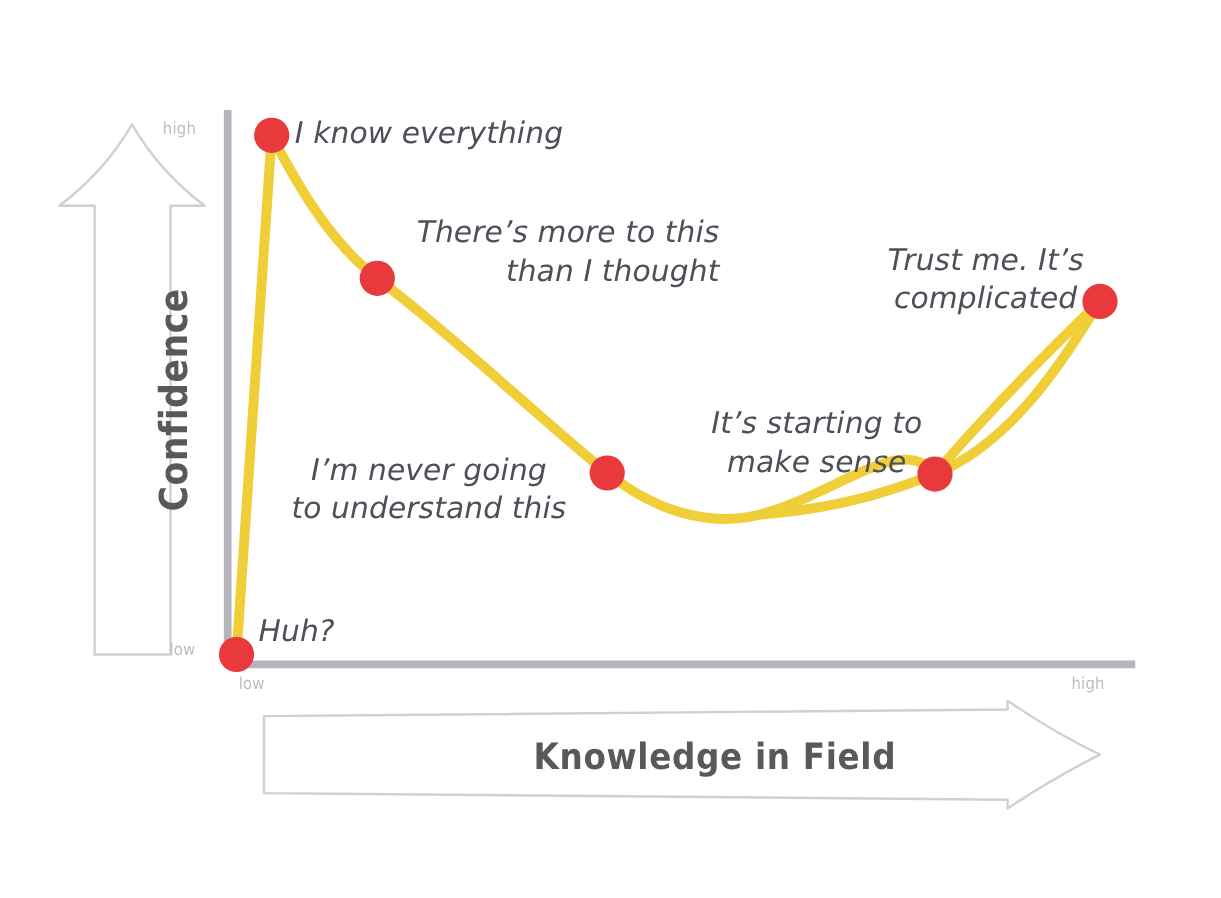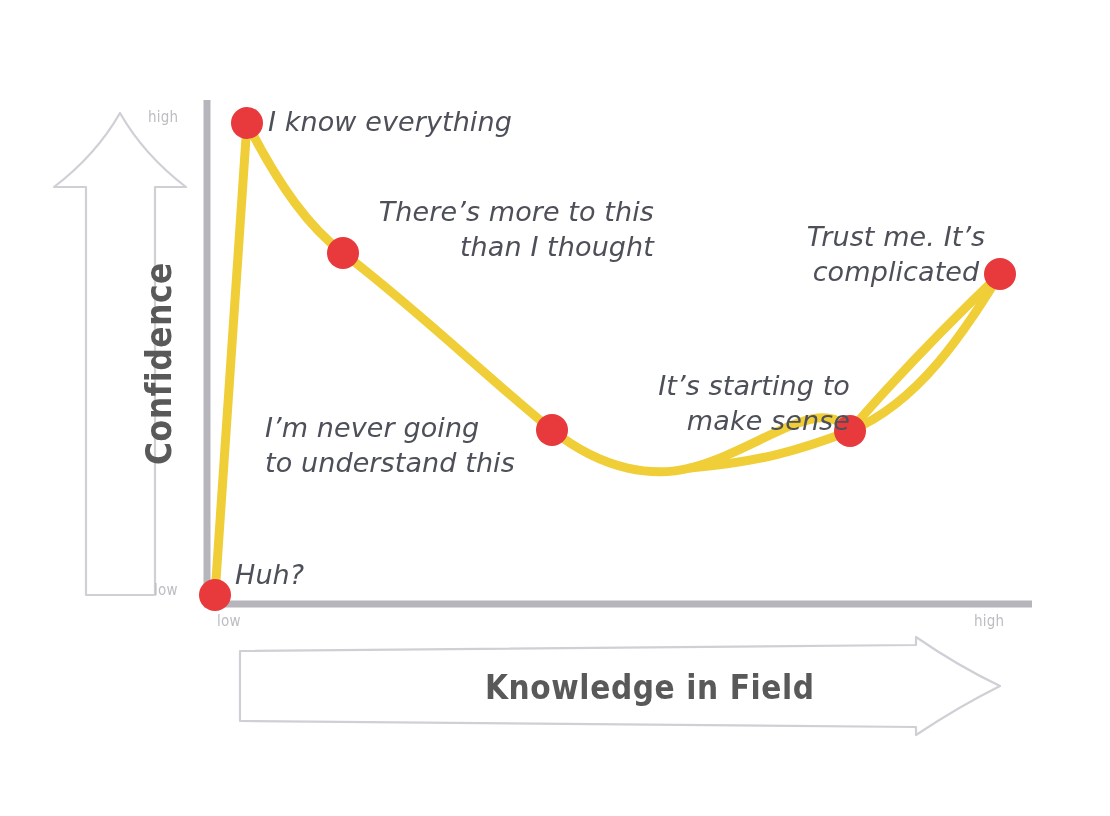--- a/index.html
+++ b/index.html
@@ -30,21 +30,21 @@
     position: absolute;
     font-family: "DejaVu Sans", sans-serif;
     font-style: italic;
     font-size: 27px;
     line-height: 1.28;
     color: #4d5058;
     white-space: pre;
     letter-spacing: 0.1px;
   }
   .anno.right { text-align: right; }
-  .anno.left  { text-align: left; }
+  .anno.left  { text-align: center; }
 
   .tick {
     position: absolute;
     font-family: "DejaVu Sans Condensed", "DejaVu Sans", sans-serif;
     font-size: 15px;
     color: #bcbcc2;
     white-space: pre;
     letter-spacing: 0.2px;
   }
 
@@ -113,21 +113,21 @@
   <div class="axis-title" id="x-axis-title">Knowledge in Field</div>
 
   <div class="anno left" style="left:268px; top:105px;">I know everything</div>
 
   <div class="anno left" style="left:265px; top:411px;">I’m never going
 to understand this</div>
 
   <div class="anno right" style="left:300px; top:195px; width:354px;">There’s more to this
 than I thought</div>
 
-  <div class="anno left" style="left:635px; top:369px; width:215px; text-align:right;">It’s starting to
+  <div class="anno left" style="left:635px; top:369px; width:215px; text-align:center;">It’s starting to
 make sense</div>
 
   <div class="anno left" style="left:791px; top:220px; width:210px; text-align:center;">Trust me. It’s
 complicated</div>
 
   <div class="anno left" style="left:235px; top:558px;">Huh?</div>
 
 </div>
 
 </body></html>

